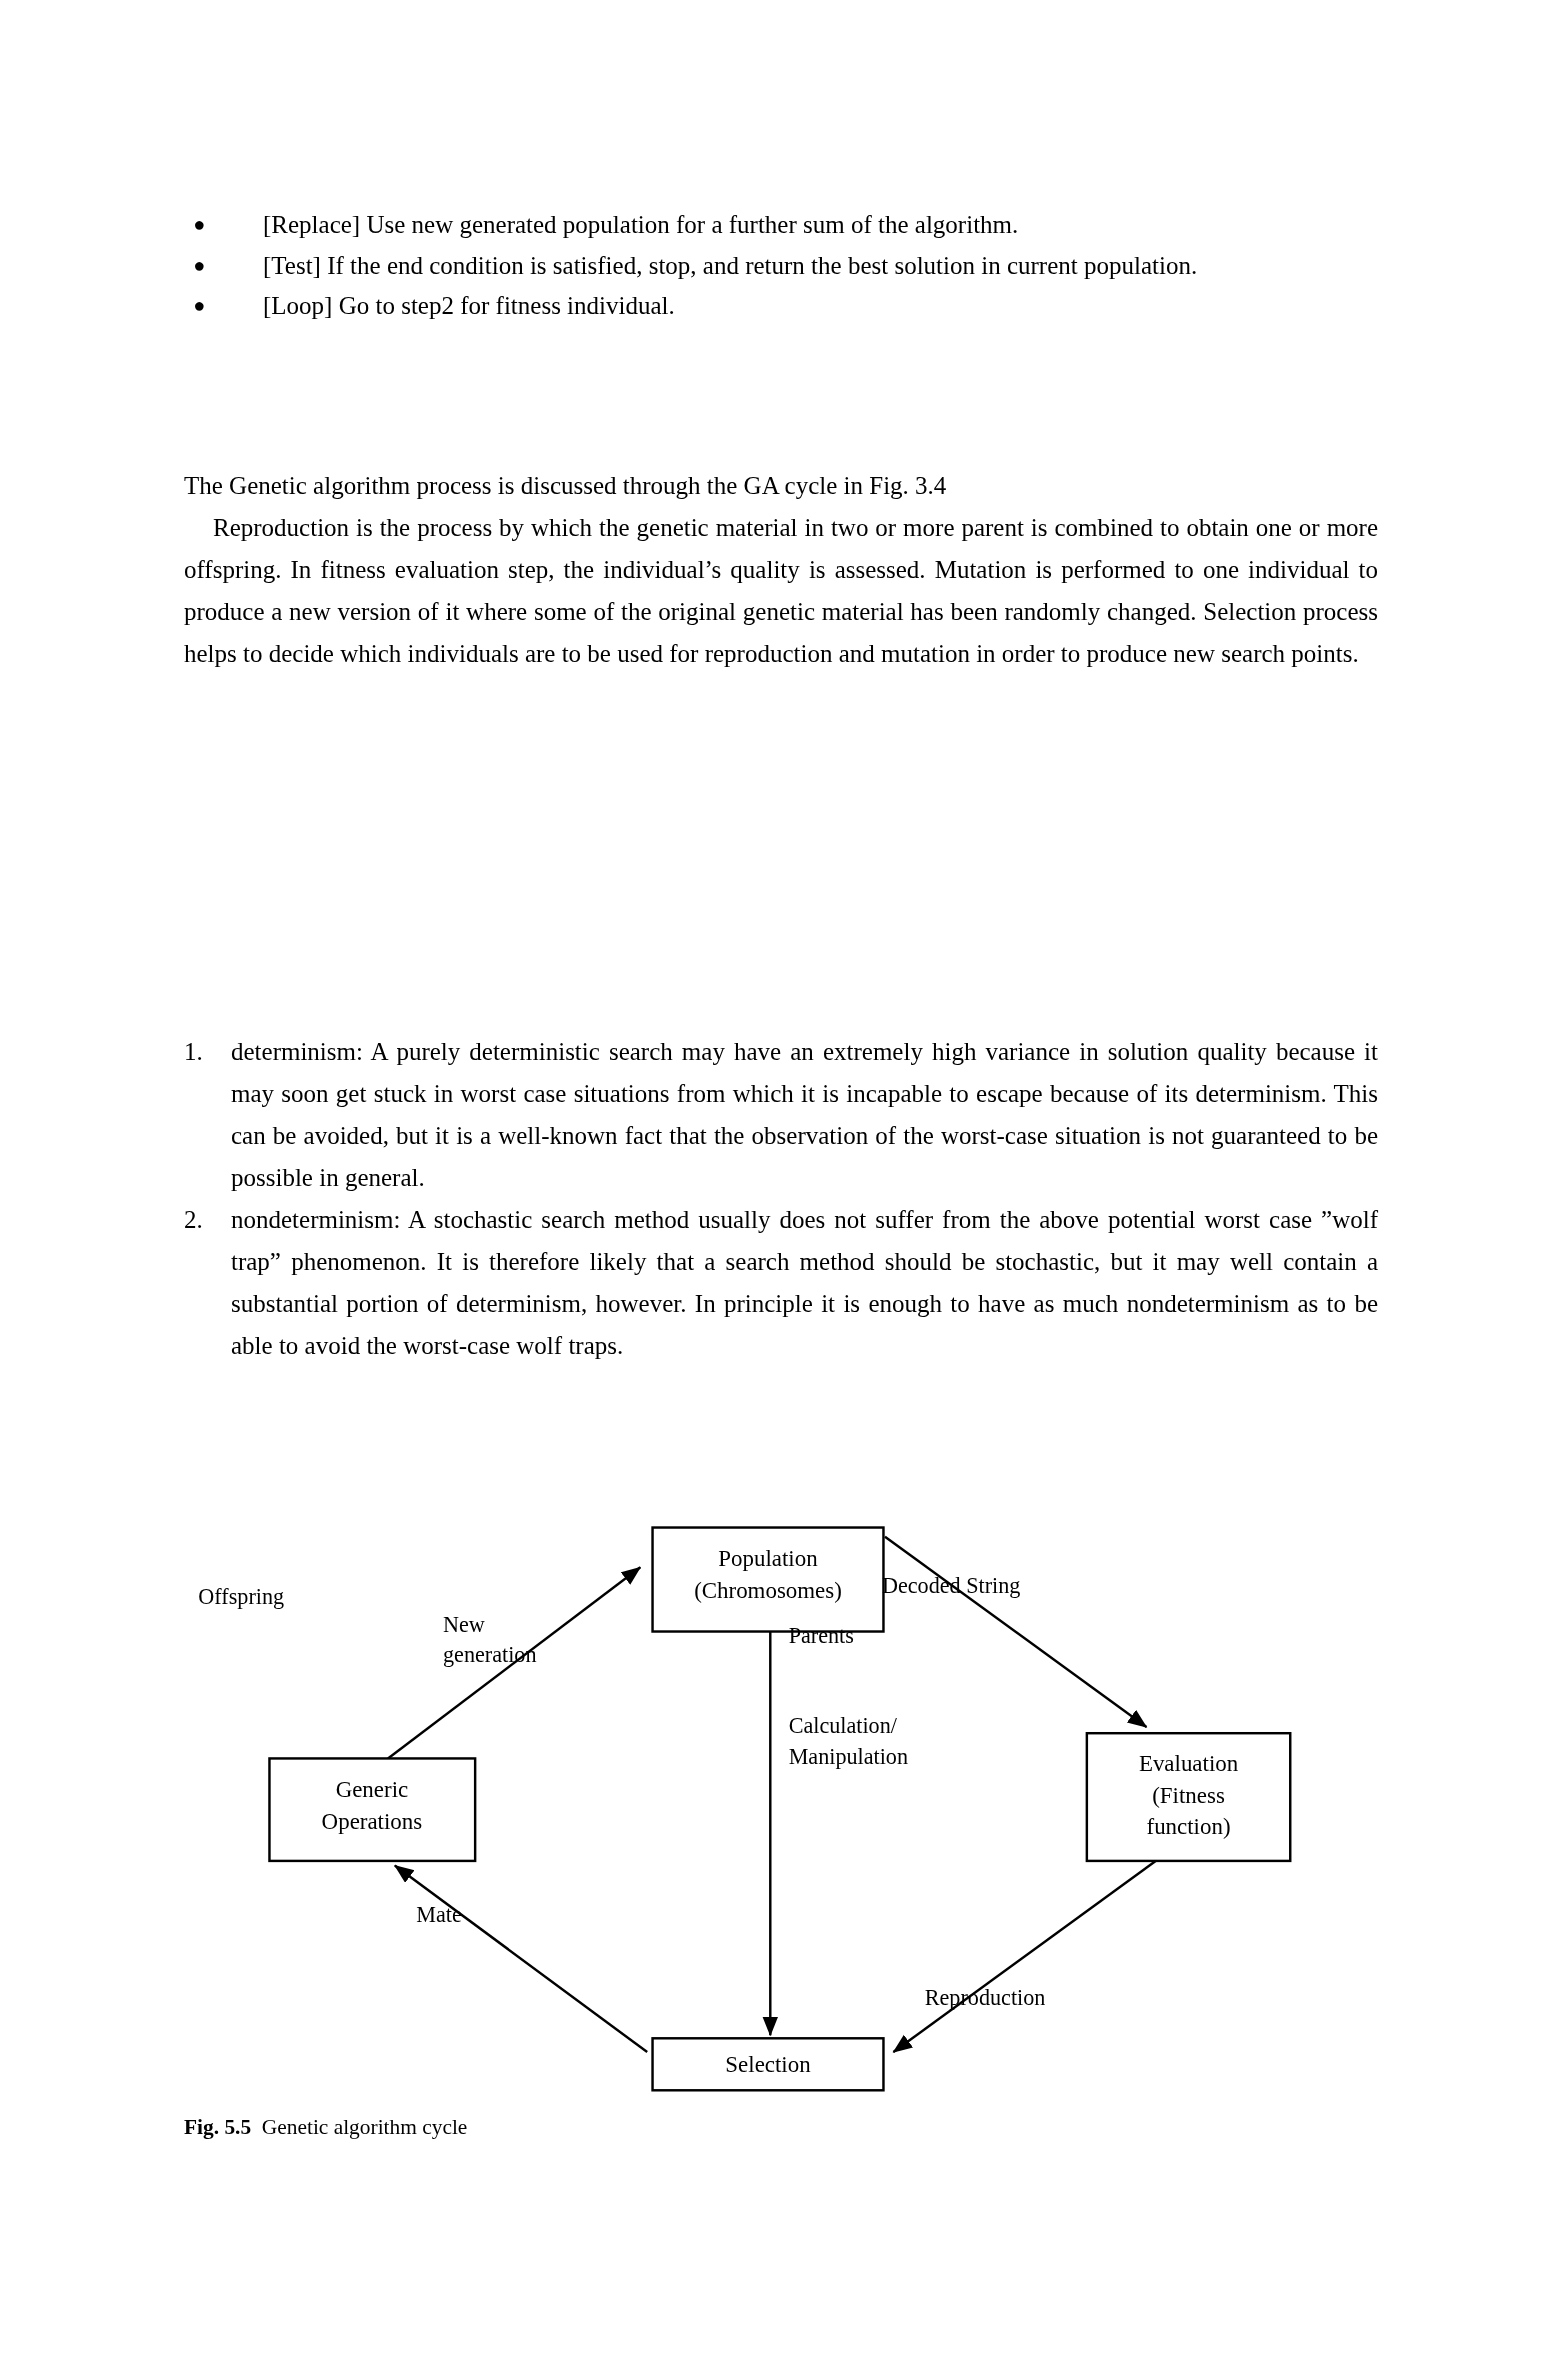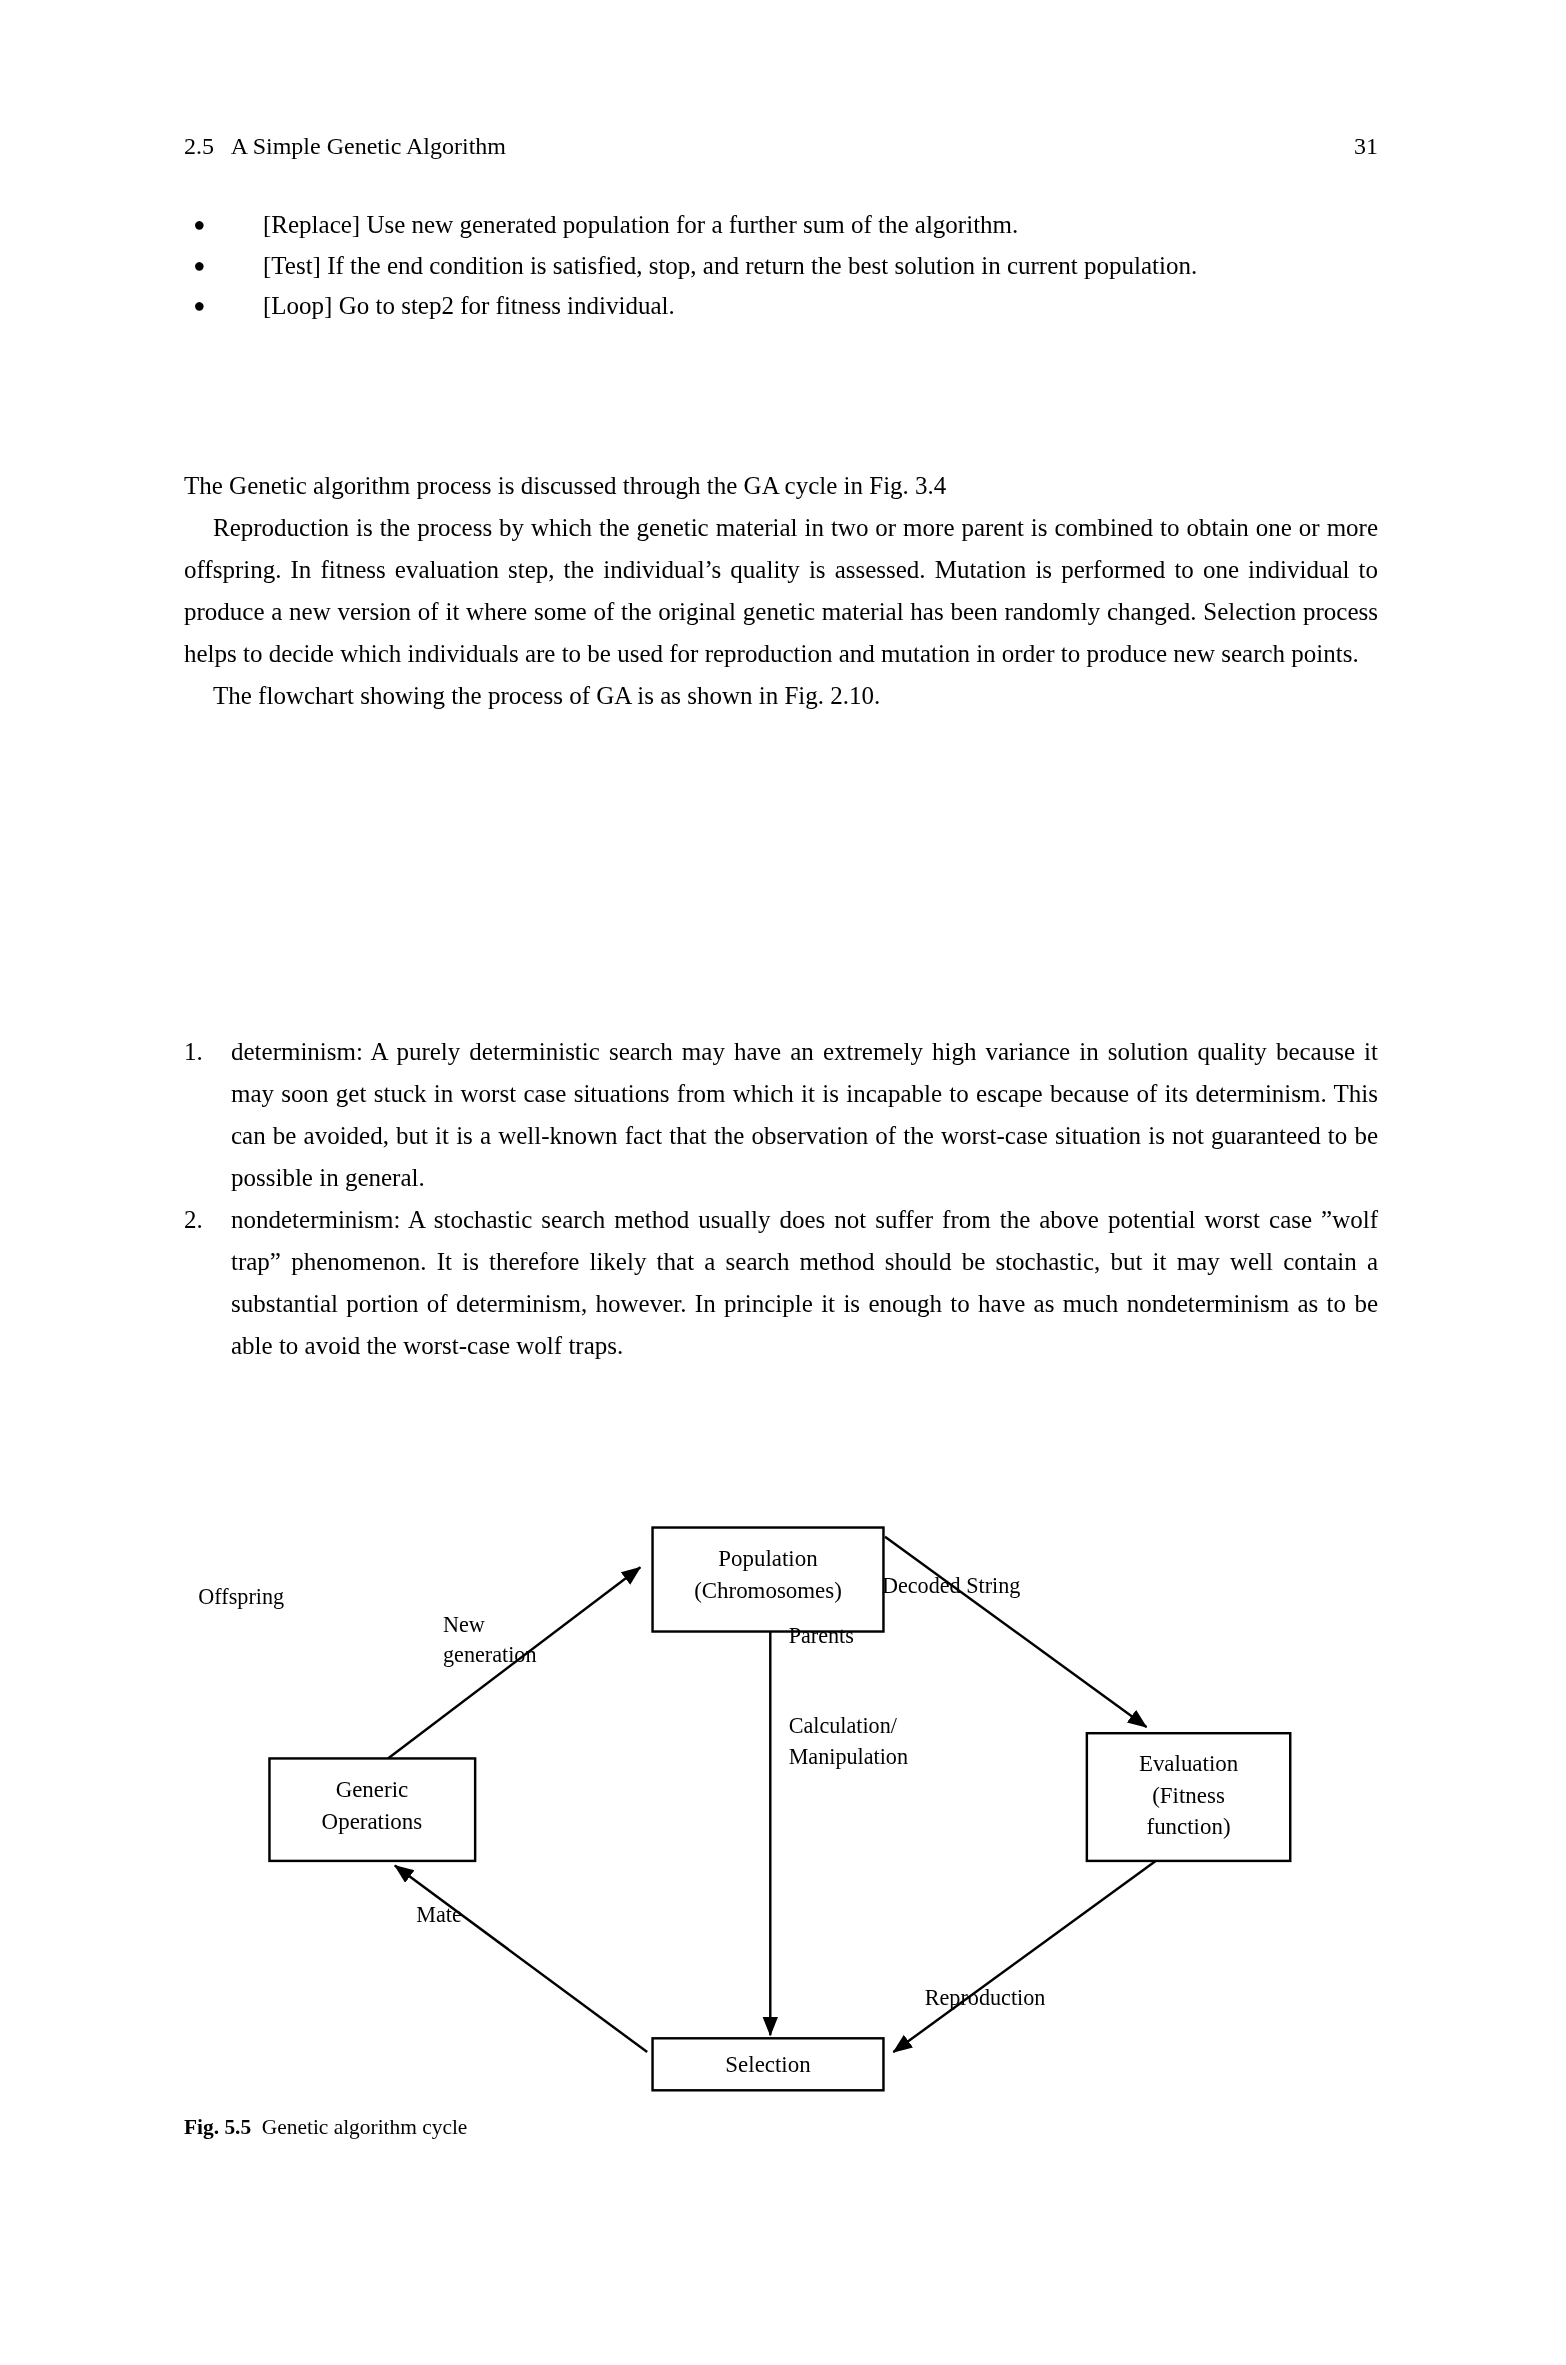--- a/index.html
+++ b/index.html
@@ -144,44 +144,39 @@
     fill: #000000;
   }
   .node-text { font-size: 30px; }
   .edge-label { font-size: 29px; }
 </style>
 </head>
 <body>
 
 <div id="page">
 
-  <div class="runhead">
-    <span class="rh-left">2.5   A Simple Genetic Algorithm</span>
-    <span class="rh-right">31</span>
-  </div>
 
   <div class="bullets">
     <div class="bullet-item">
       <span class="dot">●</span>
       <span class="btext">[Replace] Use new generated population for a further sum of the algorithm.</span>
     </div>
     <div class="bullet-item">
       <span class="dot">●</span>
       <span class="btext">[Test] If the end condition is satisfied, stop, and return the best solution in current population.</span>
     </div>
     <div class="bullet-item">
       <span class="dot">●</span>
       <span class="btext">[Loop] Go to step2 for fitness individual.</span>
     </div>
   </div>
 
   <div class="body-block">
     <p class="para noindent">The Genetic algorithm process is discussed through the GA cycle in Fig. 3.4</p>
     <p class="para indent">Reproduction is the process by which the genetic material in two or more parent is combined to obtain one or more offspring. In fitness evaluation step, the individual’s quality is assessed. Mutation is performed to one individual to produce a new version of it where some of the original genetic material has been randomly changed. Selection process helps to decide which individuals are to be used for reproduction and mutation in order to produce new search points.</p>
-    <p class="para indent">The flowchart showing the process of GA is as shown in Fig. 2.10.</p>
   </div>
 
   <div class="numlist">
     <div class="num-item">
       <span class="num">1.</span>
       <span>determinism: A purely deterministic search may have an extremely high variance in solution quality because it may soon get stuck in worst case situations from which it is incapable to escape because of its determinism. This can be avoided, but it is a well-known fact that the observation of the worst-case situation is not guaranteed to be possible in general.</span>
     </div>
     <div class="num-item">
       <span class="num">2.</span>
       <span>nondeterminism: A stochastic search method usually does not suffer from the above potential worst case ”wolf trap” phenomenon. It is therefore likely that a search method should be stochastic, but it may well contain a substantial portion of determinism, however. In principle it is enough to have as much nondeterminism as to be able to avoid the worst-case wolf traps.</span>

